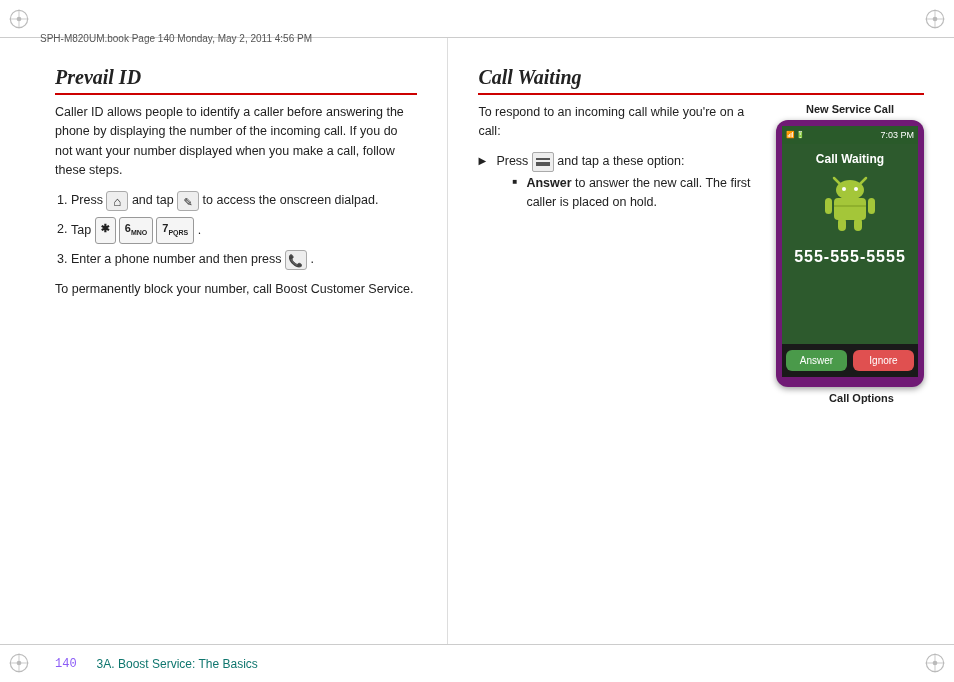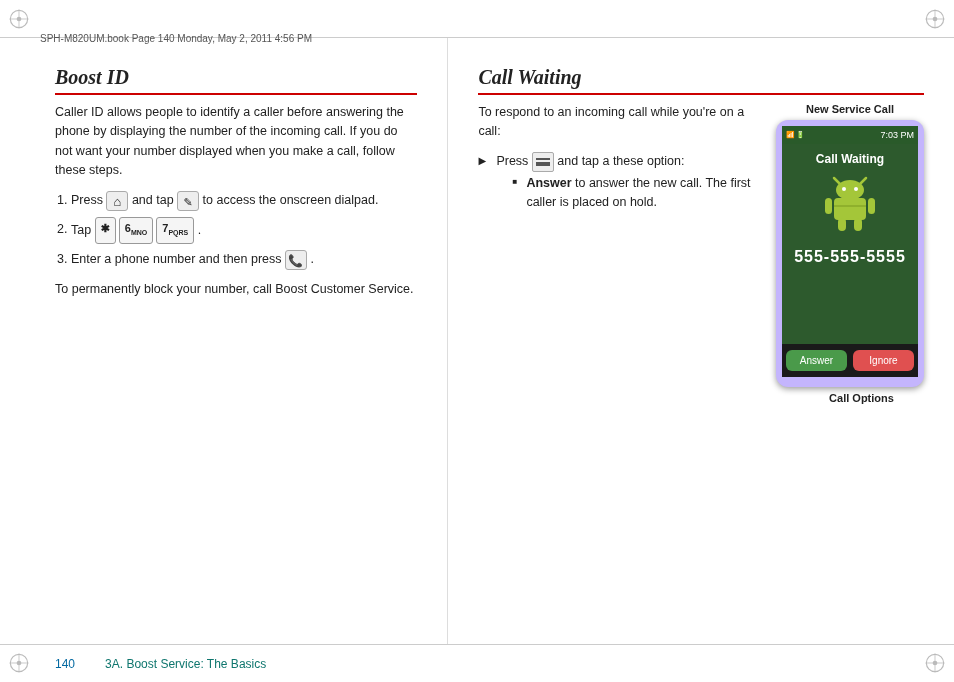--- a/index.html
+++ b/index.html
@@ -202,21 +202,21 @@
       font-size: 11px;
       color: #222;
       font-weight: bold;
       margin-top: 5px;
       text-align: center;
       padding-left: 23px;
     }
 
     .phone-frame {
       width: 148px;
-      background: #c4b5fd;
+      background: #701a75;
       border-radius: 12px;
       padding: 6px 6px 10px 6px;
       position: relative;
       box-shadow: 0 2px 6px rgba(0,0,0,0.4);
     }
 
     
     .phone-status-bar {
       background: #2a5a2a;
       height: 18px;
@@ -292,22 +292,23 @@
       position: absolute;
       bottom: 0; left: 0; right: 0;
       height: 38px;
       display: flex;
       align-items: center;
       padding: 0 55px;
       border-top: 1px solid #ccc;
     }
     .bottom-page-num {
       font-size: 12px;
-      color: #0369a1;
-      margin-right: 30px;
+      color: #8b5cf6;
+      margin-right: 20px;
+      font-family: Liberation Mono, monospace;
     }
     .bottom-chapter {
       font-size: 12px;
       color: #0f766e;
     }
 
     
     .menu-icon {
       display: inline-block;
       vertical-align: middle;
@@ -364,21 +365,21 @@
   </svg>
 </div>
 
 <div class="top-bar">
   <span class="top-bar-text">SPH-M820UM.book  Page 140  Monday, May 2, 2011  4:56 PM</span>
 </div>
 
 <div class="main-content">
 
   <div class="left-col">
-    <h2 class="section-title">Boost ID</h2>
+    <h2 class="section-title">Prevail ID</h2>
     <p class="body-text">Caller ID allows people to identify a caller before answering the phone by displaying the number of the incoming call. If you do not want your number displayed when you make a call, follow these steps.</p>
 
     <ol class="steps-list">
       <li>
         <span>Press </span>
         <span class="inline-icon inline-icon-house" title="Home button">⌂</span>
         <span> and tap </span>
         <span class="inline-icon inline-icon-pencil" title="Dialpad icon">✎</span>
         <span> to access the onscreen dialpad.</span>
       </li>

